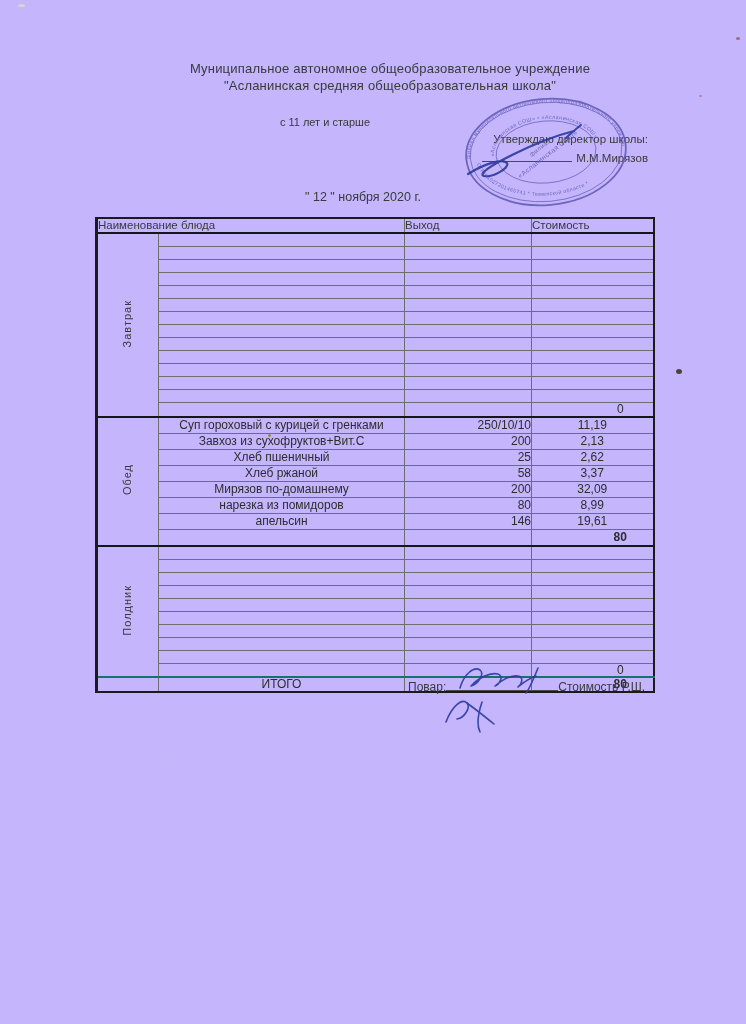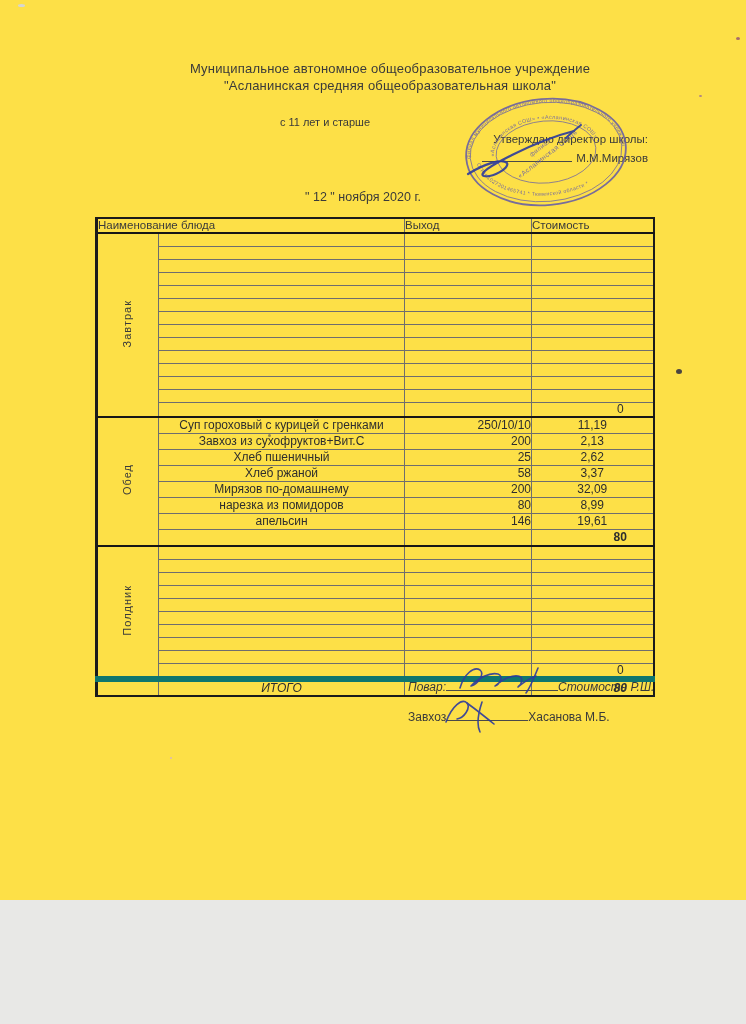--- a/index.html
+++ b/index.html
@@ -1,18 +1,18 @@
 <!DOCTYPE html>
 <html><head>
 <meta charset="utf-8">
 <style>
   html,body{margin:0;padding:0;background:#e8e8e6;}
   .page{
-    position:relative;width:746px;height:900px;margin:0 auto;
-    background:#fde047;overflow:hidden;
+    position:relative;width:746px;height:1024px;margin:0 auto;
+    background:#c4b5fd;overflow:hidden;
     font-family:"Liberation Sans","DejaVu Sans",sans-serif;
     color:#2d2d2d;
   }
   .abs{position:absolute;}
   
   .org-lines{left:35px;top:60px;width:710px;text-align:center;font-size:13px;letter-spacing:.2px;line-height:17px;color:#3a3a3a;}
   .age-note{left:250px;top:116px;width:120px;text-align:right;font-size:11px;color:#3a3a3a;}
   .approve-label{right:98px;top:133px;font-size:11.5px;color:#3a3a3a;}
   .approve-sign{right:98px;top:149px;display:flex;align-items:baseline;font-size:11.5px;color:#3a3a3a;}
   .sig-line{display:inline-block;border-bottom:1.2px solid #4a4a4a;height:12px;}
@@ -34,32 +34,32 @@
     border:2px solid #1b1b1b;border-left:3px solid #1b1b1b;
   }
   .menu-table td,.menu-table th{
     border:1px solid #6e6e6e;padding:0;line-height:1.05;
     overflow:hidden;white-space:nowrap;vertical-align:middle;
   }
   .menu-table thead th{height:13px;font-weight:normal;font-size:11.5px;text-align:left;color:#3a3a3a;}
   tr.sec0 td,tr.sec2 td{height:12px;}
   tr.sec1 td{height:15px;}
   tr.sec-start td{border-top:2px solid #161616;}
-  tr.itogo td{height:13px;border-top:6px solid #0f766e;font-style:italic;}
+  tr.itogo td{height:13px;border-top:2px solid #0f766e;}
   .meal-cell{text-align:center;}
   .meal-label{writing-mode:vertical-rl;transform:rotate(180deg);display:inline-block;font-size:11px;letter-spacing:1px;color:#3a3a3a;white-space:nowrap;}
   .col-name{text-align:center;padding-left:4px;}
   .col-out{text-align:right;padding-right:48px;margin-top:40px;}
   .col-cost{text-align:center;padding-left:30px;}
   td.total-cost{padding-left:56px;}
   .bold{font-weight:bold;}
   .itogo-label{text-align:center !important;padding-left:0 !important;font-size:12px;}
   
   .cook-line,.steward-line{left:408px;display:flex;align-items:baseline;font-size:12px;color:#3a3a3a;}
-  .cook-line{top:678px;font-style:italic;}
+  .cook-line{top:678px;}
   .steward-line{top:708px;}
   .cook-line .sig-line{width:112px;}
   .steward-line .sig-line{width:82px;}
   .foot-sig{position:absolute;opacity:.9;}
   
   .speck{position:absolute;border-radius:50%;}
 </style>
 </head>
 <body>
 
@@ -297,25 +297,20 @@
   <div class="abs cook-line">
     <span>Повар:</span>
     <span class="sig-line"></span>
     <span>Стоимость Р.Ш.</span>
   </div>
   <svg class="foot-sig" style="left:450px;top:662px;" width="110" height="34" viewBox="0 0 110 34">
     <path class="pen" stroke-width="1.6" d="M 10,26 C 14,12 24,4 30,8 C 35,12 28,22 21,24 C 28,16 40,10 48,12 C 54,14 50,22 45,24 C 52,18 60,13 68,14 C 74,15 72,22 68,25 C 74,20 80,16 86,14"></path>
     <path class="pen" stroke-width="1.6" d="M 88,6 C 84,16 80,26 76,31"></path>
   </svg>
 
-  <div class="abs steward-line">
-    <span>Завхоз</span>
-    <span class="sig-line"></span>
-    <span>Хасанова М.Б.</span>
-  </div>
   <svg class="foot-sig" style="left:434px;top:694px;" width="90" height="40" viewBox="0 0 90 40">
     <path class="pen" stroke-width="1.6" d="M 12,28 C 18,12 28,4 33,9 C 37,14 30,24 23,25"></path>
     <path class="pen" stroke-width="1.6" d="M 33,9 C 40,14 50,22 60,30"></path>
     <path class="pen" stroke-width="1.6" d="M 48,8 C 44,20 42,30 46,38"></path>
   </svg>
 
   <div class="speck" style="left:676px;top:369px;width:6px;height:5px;background:#4a4440;"></div>
   <div class="speck" style="left:699px;top:95px;width:3px;height:2px;background:#b08585;"></div>
   <div class="speck" style="left:736px;top:37px;width:4px;height:3px;background:#a86c6c;"></div>
   <div class="speck" style="left:268px;top:434px;width:3px;height:3px;background:#9a8a4a;"></div>

